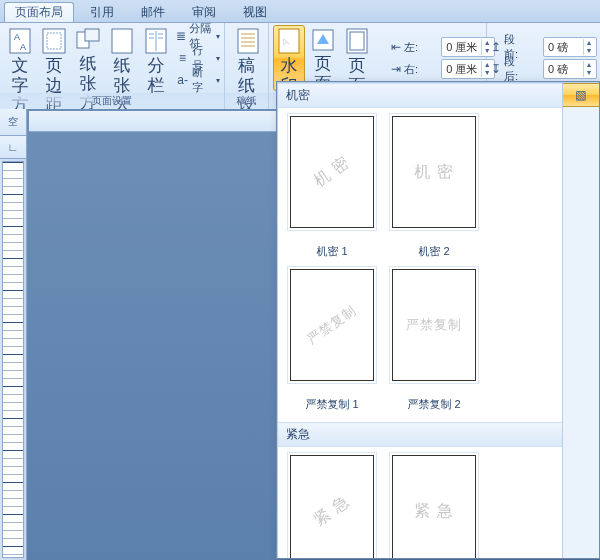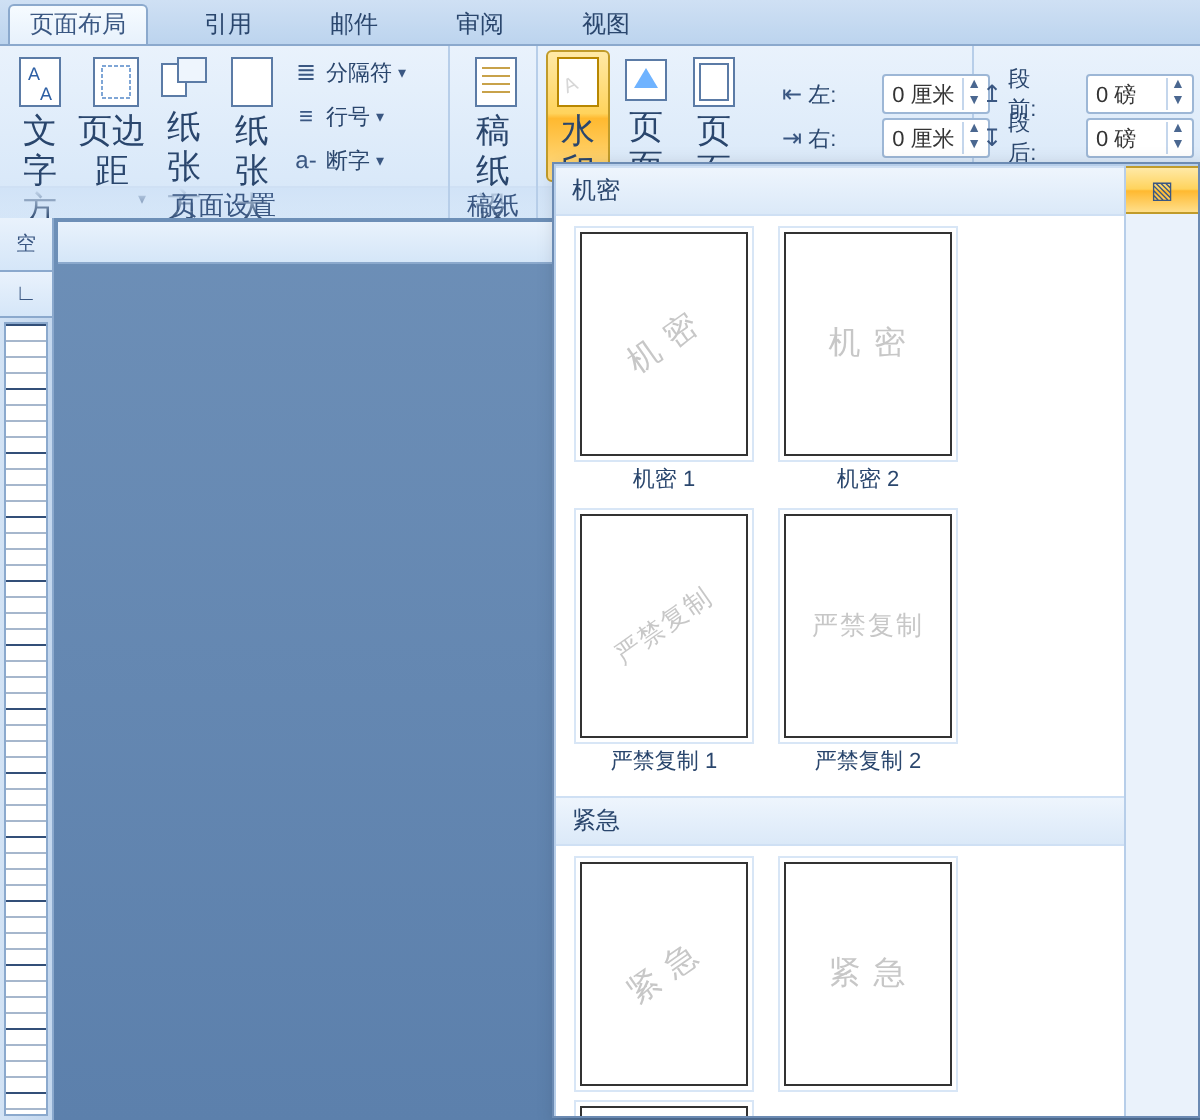--- a/index.html
+++ b/index.html
@@ -13,21 +13,21 @@
     background: #9fb8d5;
   }
   
   .tabstrip {
     display: flex;
     align-items: flex-end;
     height: 22px;
     background: linear-gradient(#cfe0f4, #bcd4ee);
     border-bottom: 1px solid #8ba9cd;
     padding-left: 4px;
-    gap: 17px;
+    gap: 5px;
   }
   .tab {
     padding: 2px 10px 3px 10px;
     color: #2a466d;
     cursor: pointer;
     border: 1px solid transparent;
     border-bottom: none;
     border-radius: 3px 3px 0 0;
     line-height: 1.2;
   }
@@ -57,21 +57,21 @@
   .ribbon-group-body {
     flex: 1;
     display: flex;
     align-items: flex-start;
     padding: 2px 4px;
     gap: 2px;
   }
   .ribbon-group-caption {
     height: 15px;
     text-align: center;
-    font-size: 13px;
+    font-size: 10px;
     color: #3a5782;
     background: linear-gradient(#d1e3f7,rgba(0,0,0,0));
     border-top: 1px solid #cfe0f4;
     padding-bottom: 1px;
   }
 
   .rbtn {
     display: flex;
     flex-direction: column;
     align-items: center;
@@ -236,21 +236,21 @@
     position:absolute;
     left:50%; top:50%;
     transform: translate(-50%,-50%) rotate(-35deg);
     color:#c7c7c7;
     font-size:16px;
     letter-spacing:1px;
     white-space:nowrap;
     font-family:"SimSun","Microsoft YaHei",sans-serif;
   }
   .wm-caption{
-    margin-top:4px;
+    margin-top:16px;
     font-size:11px;
     color:#2a466d;
     text-align:right;
     white-space:nowrap;
   }
 
   .wm-menu{
     background:#eaf2fb;
     border-top:1px solid #b7cee9;
   }
@@ -325,20 +325,33 @@
 方向</span>
       </div>
       <div class="rbtn tiny">
         <span class="ricon">
           <svg width="22" height="26" viewBox="0 0 22 26">
               <rect x="1" y="1" width="20" height="24" fill="#fff" stroke="#5b7ba6"></rect>
             </svg>
         </span>
         <span class="rlabel">纸张
 大小</span>
+      </div>
+      <div class="rbtn tiny">
+        <span class="ricon">
+          <svg width="22" height="26" viewBox="0 0 22 26">
+              <rect x="1" y="1" width="20" height="24" fill="#fff" stroke="#5b7ba6"></rect>
+              <line x1="11" y1="3" x2="11" y2="23" stroke="#7fa6d6"></line>
+              <line x1="4" y1="6" x2="9" y2="6" stroke="#7fa6d6"></line>
+              <line x1="4" y1="10" x2="9" y2="10" stroke="#7fa6d6"></line>
+              <line x1="13" y1="6" x2="18" y2="6" stroke="#7fa6d6"></line>
+              <line x1="13" y1="10" x2="18" y2="10" stroke="#7fa6d6"></line>
+            </svg>
+        </span>
+        <span class="rlabel">分栏</span>
       </div>
       <div class="mini-col" style="margin-left:2px;">
         <div class="mini-row">
             <span class="mini-icon">≣</span>
             <span>分隔符</span>
             <span class="dd-arrow">▾</span>
           </div>
         <div class="mini-row">
             <span class="mini-icon">≡</span>
             <span>行号</span>

